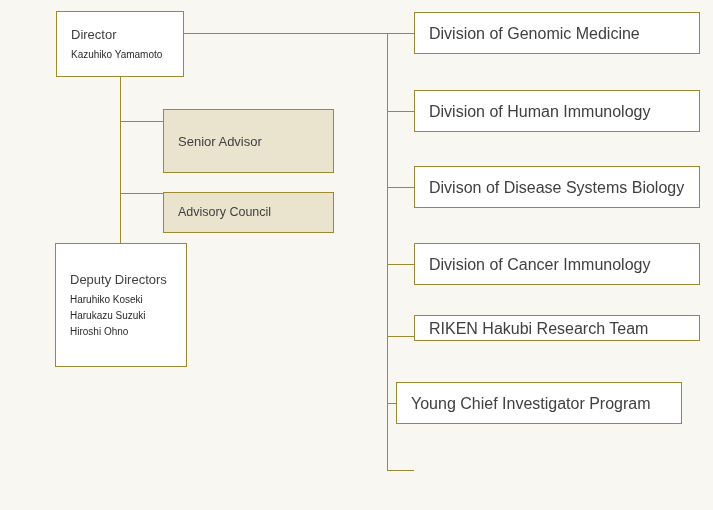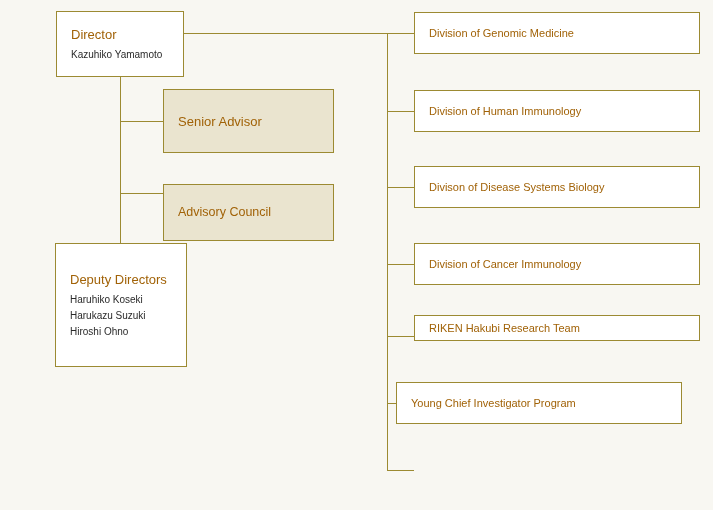--- a/index.html
+++ b/index.html
@@ -25,43 +25,44 @@
     position: absolute;
     box-sizing: border-box;
     border: 1px solid #9c8a32;
     background: #ffffff;
     display: flex;
     flex-direction: column;
     justify-content: center;
   }
   .node.tan {
     background: #eae4cf;
+    margin-top: 20px;
   }
   .node .title {
     font-size: 13px;
     line-height: 17px;
-    color: #a16207;
+    color: #404040;
     padding: 0 14px;
     white-space: nowrap;
   }
   .node .sub {
     font-size: 10px;
     line-height: 16px;
     color: #2a2a2a;
     padding: 0 14px;
     white-space: nowrap;
   }
   .node .title + .sub {
     margin-top: 4px;
   }
   .node.single .title {
     font-size: 12.5px;
   }
   .node.leaf .title {
-    font-size: 11px;
+    font-size: 16px;
   }
 
   
   .line {
     position: absolute;
     background: #9c8a32;
   }
   .line.h { height: 1px; }
   .line.v { width: 1px; }
 </style>
@@ -89,21 +90,21 @@
 
   <div class="node" style="left:56px; top:11px; width:128px; height:66px;">
     <div class="title">Director</div>
     <div class="sub">Kazuhiko Yamamoto</div>
   </div>
 
   <div class="node tan" style="left:163px; top:89px; width:171px; height:64px;">
     <div class="title">Senior Advisor</div>
   </div>
 
-  <div class="node tan single" style="left:163px; top:184px; width:171px; height:57px;">
+  <div class="node tan single" style="left:163px; top:172px; width:171px; height:41px;">
     <div class="title">Advisory Council</div>
   </div>
 
   <div class="node" style="left:55px; top:243px; width:132px; height:124px;">
     <div class="title">Deputy Directors</div>
     <div class="sub">Haruhiko Koseki</div>
     <div class="sub">Harukazu Suzuki</div>
     <div class="sub">Hiroshi Ohno</div>
   </div>
 

